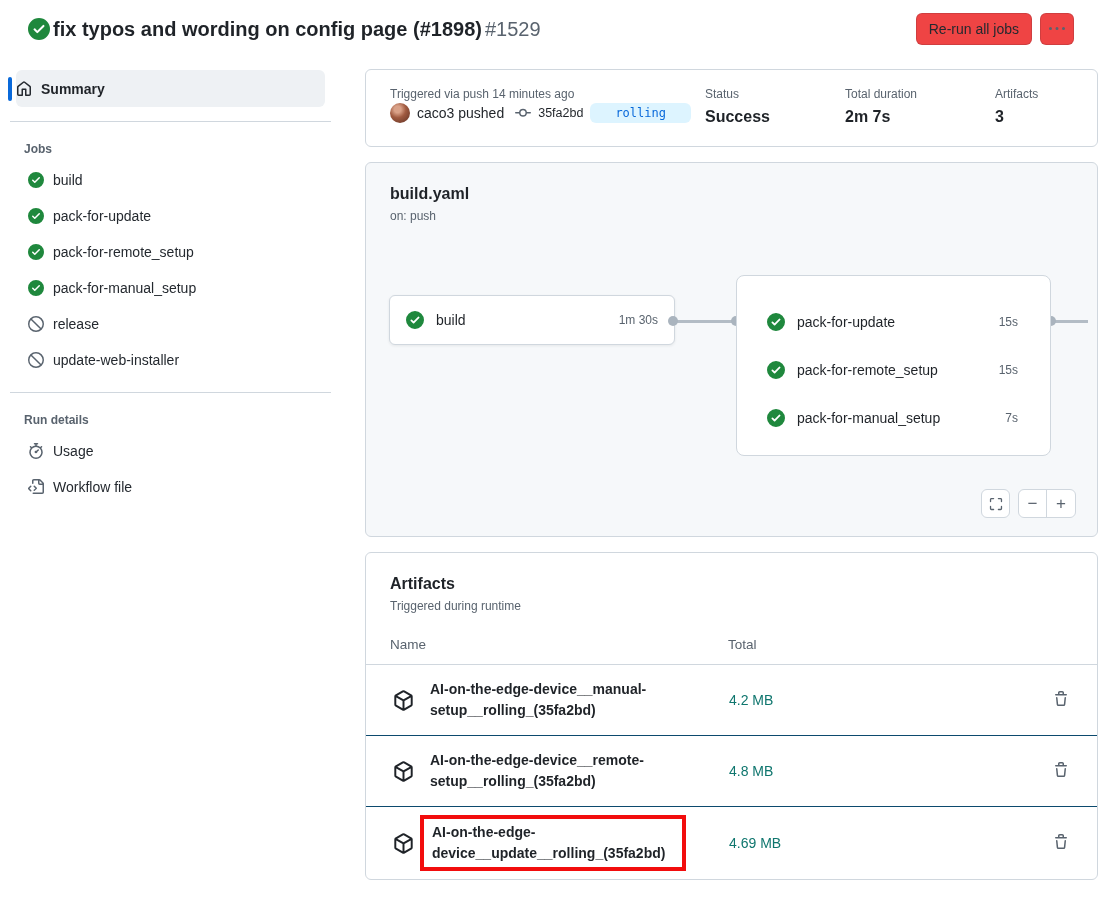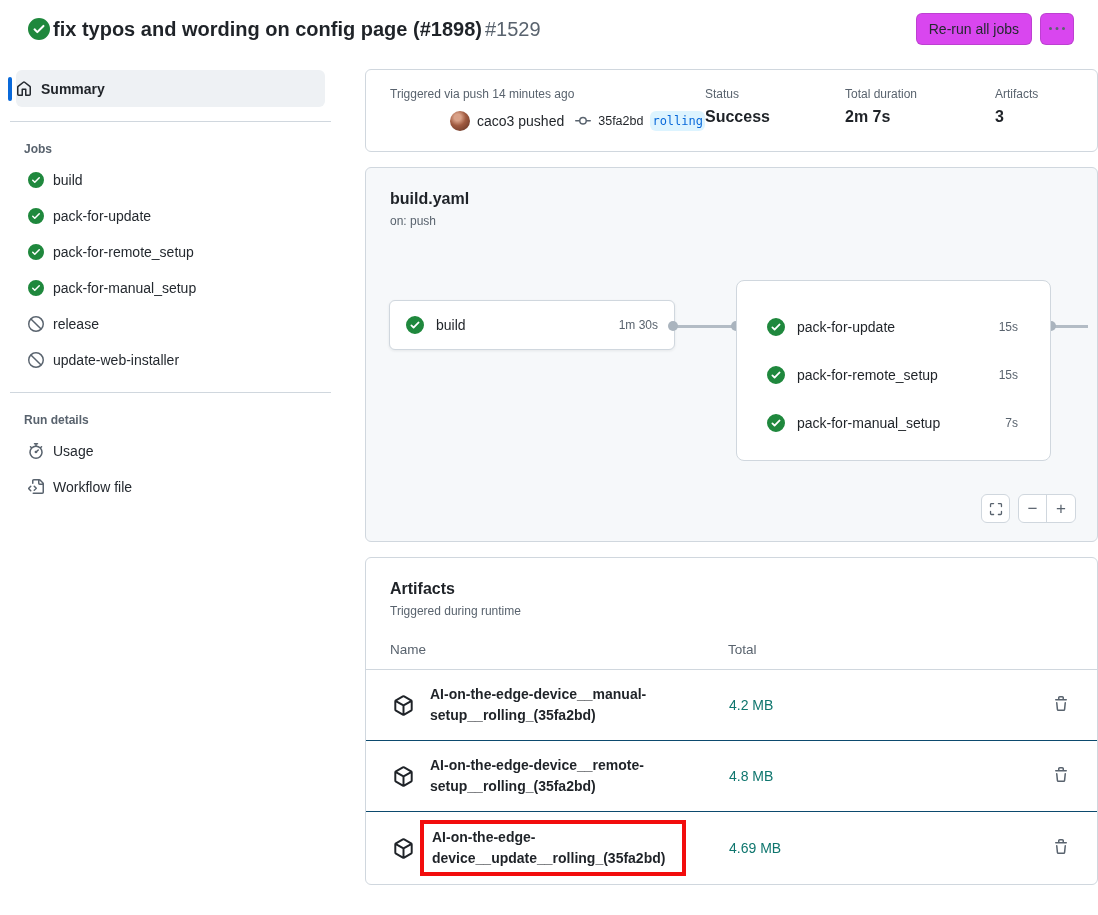--- a/index.html
+++ b/index.html
@@ -10,21 +10,21 @@
   .green { color:#1f883d; fill:#1f883d; }
   .gray  { color:#59636e; fill:#59636e; }
 
   
   .run-header { height:58px; display:flex; align-items:center; padding:0 24px 0 28px; }
   .run-header .title-wrap { display:flex; align-items:flex-start; gap:3px; flex:1; min-width:0; }
   .run-title { font-size:20px; font-weight:700; color:#1f2328; }
   .run-number { font-size:20px; font-weight:400; color:#59636e; }
   .header-actions { display:flex; gap:8px; }
   .btn { display:flex; align-items:center; justify-content:center; height:32px;
-    background:#d946ef; border:1px solid rgba(31,35,40,0.15); border-radius:6px;
+    background:#ef4444; border:1px solid rgba(31,35,40,0.15); border-radius:6px;
     font-size:14px; font-weight:500; color:#24292f; cursor:pointer; font-family:inherit; }
   .btn-rerun { padding:0 12px; }
   .btn-kebab { width:34px; }
 
   
   .content { display:flex; align-items:flex-start; }
   .sidebar { width:341px; flex:none; padding-top:12px; }
   .main { width:860px; margin-left:24px; padding-top:11px; }
 
   
@@ -39,27 +39,27 @@
     font-size:14px; color:#24292f; cursor:pointer; }
 
   
   .card { border:1px solid #d0d7de; border-radius:6px; background:#fff; }
   .card + .card { margin-top:15px; }
 
   
   .summary-card { display:flex; padding:17px 24px 20px 24px; }
   .trigger-col { flex:1; min-width:0; }
   .muted-label { font-size:12px; color:#59636e; }
-  .push-line { display:flex; align-items:center; margin-top:10px; gap:7px;justify-content:flex-end; }
+  .push-line { display:flex; align-items:center; margin-top:2px; gap:7px; }
   .avatar { width:20px; height:20px; border-radius:50%;
     background:radial-gradient(circle at 38% 32%, #d9a188 0 18%, #a05a40 45%, #5d2f22 100%); }
   .actor-text { font-size:14px; color:#1f2328; }
   .commit-sha { font-size:12.5px; color:#1f2328; }
   .branch-badge { font-family:"DejaVu Sans Mono", monospace; font-size:12px; color:#0969da;
-    background:#ddf4ff; padding:3px 2px; border-radius:6px; cursor:pointer; }
+    background:#ddf4ff; padding:3px 25px; border-radius:6px; cursor:pointer; }
   .stat-col { flex:none; }
   .stat-col .value { margin-top:7px; font-size:16px; font-weight:700; color:#1f2328; }
   .col-status { width:140px; } .col-duration { width:150px; } .col-artifacts { width:78px; }
 
   
   .graph-card { position:relative; height:375px; background:#f6f8fa; overflow:hidden; }
   .graph-title-wrap { padding:22px 24px 0 24px; }
   .graph-title { font-size:16px; font-weight:700; color:#1f2328; }
   .graph-subtitle { margin-top:6px; font-size:12px; color:#59636e; }
   .job-node { position:absolute; left:23px; top:132px; width:286px; height:50px; background:#fff;

